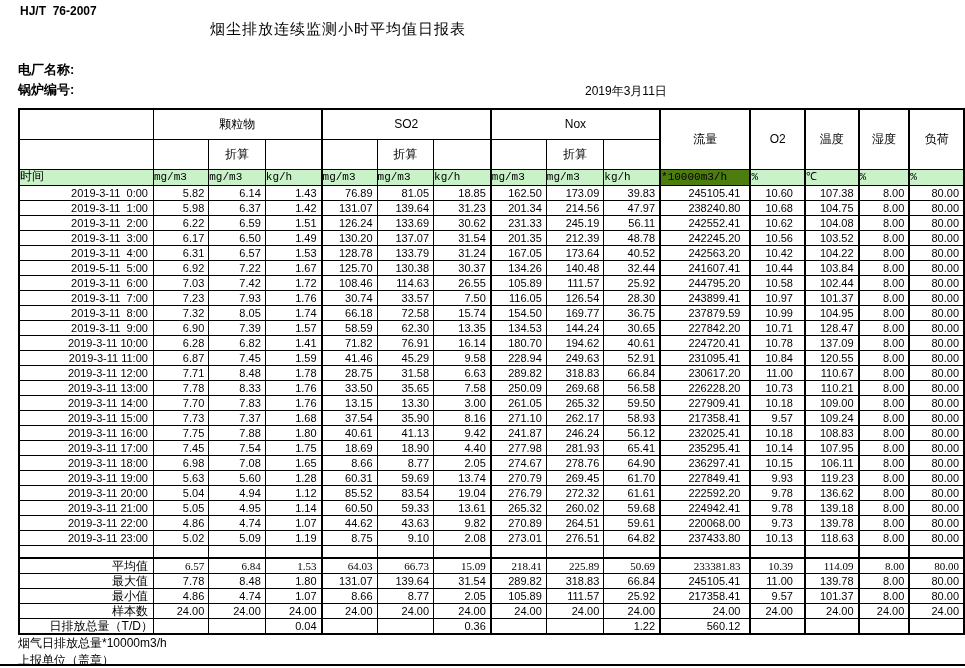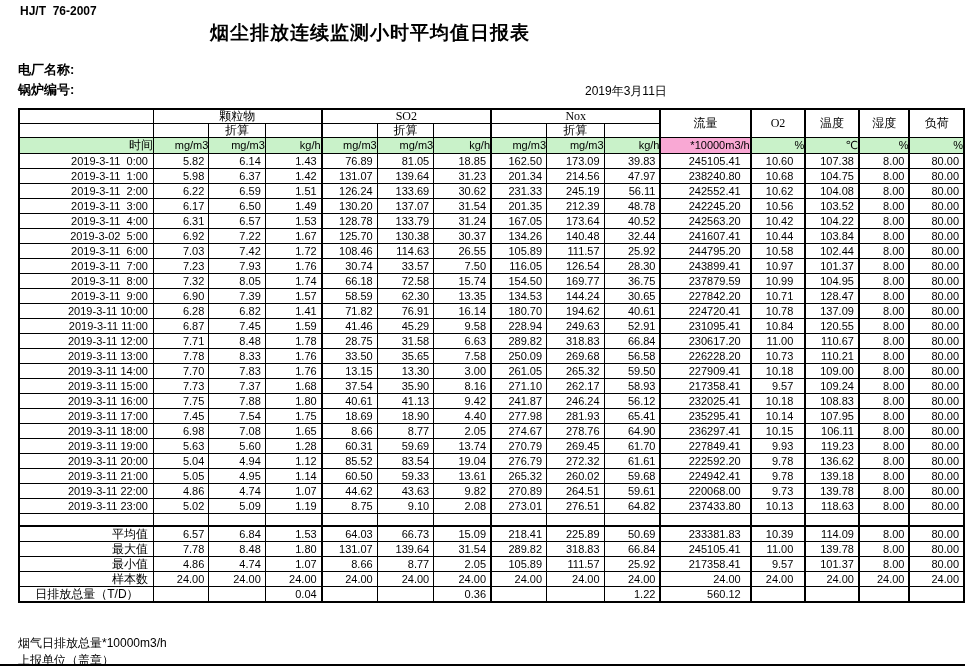--- a/index.html
+++ b/index.html
@@ -3,21 +3,21 @@
 <meta charset="utf-8">
 <style>
   html,body { margin:0; padding:0; }
   body {
     width:965px; height:668px; position:relative; background:#ffffff;
     font-family:"Liberation Sans","DejaVu Sans",sans-serif; color:#000;
     overflow:hidden;
   }
   .abs { position:absolute; white-space:pre; }
   #doc-code   { left:20px;  top:4px;  font-size:12px; font-weight:bold;text-align:center; }
-  #title      { left:210px; top:20px; font-size:19px; font-weight:bold; letter-spacing:1px; }
+  #title      { left:210px; top:20px; font-size:15px; font-weight:normal; letter-spacing:1px; }
   #plant-label{ left:18px;  top:61px; font-size:13px; font-weight:bold; }
   #boiler-label{left:18px;  top:81px; font-size:13px; font-weight:bold; }
   #report-date{ left:585px; top:83px; font-size:12px; }
   #footer-total { left:18px; top:635px; font-size:12px; }
   #report-unit  { left:18px; top:652px; font-size:12px; }
   #unit-label   { left:207px; top:680px; font-size:12px; }
   #bottom-line  { left:0; top:664px; width:965px; height:2px; background:#000; }
 
   table {
     position:absolute; left:18px; top:108px;
@@ -26,32 +26,32 @@
   }
   td {
     border:1px solid #000;
     font-size:11px; height:14px; line-height:13px;
     padding:0 4px 0 0; text-align:right;
     white-space:pre; overflow:hidden;
   }
   
   .c4, .c7, .c10, .c11, .c12, .c13, .c14 { border-left:2px solid #000; }
 
-  .h-row td   { text-align:center; padding:0; font-size:12px; height:12px;font-family:Liberation Serif, serif; }
-  .unit-row td{ text-align:right; padding:0; font-size:11px; height:15px; background:#c9f2c9; }
+  .h-row td   { text-align:center; padding:8px; font-size:12px; height:12px; }
+  .unit-row td{ text-align:left; padding:0; font-size:11px; height:15px; background:#c9f2c9;font-family:Liberation Mono, monospace; }
   .unit-row .c0 { font-size:12px; }
 
   .data-row .c0 { padding-right:5px;padding-left:48px; }
   .c10 { padding-right:9px; }
   .data-row .c11, .sum-row .c11 { padding-right:11px; }
 
   .sep td { height:11px; }
-  .thick-top td { border-top:2px solid #000; }
+  .thick-top td { border-top:2px solid #000;font-family:Liberation Serif, serif; }
   .sum-row .c0 { font-size:12px; padding-right:5px; }
-  .total-row .c0 { text-align:center; font-size:12px; padding:0 0 0 1px; }
+  .total-row .c0 { text-align:right; font-size:12px; padding:0 0 0 1px; }
 </style>
 </head>
 <body>
 
 <div class="abs" id="doc-code">HJ/T  76-2007</div>
 <div class="abs" id="title">烟尘排放连续监测小时平均值日报表</div>
 <div class="abs" id="plant-label">电厂名称:</div>
 <div class="abs" id="boiler-label">锅炉编号:</div>
 <div class="abs" id="report-date">2019年3月11日</div>
 
@@ -101,21 +101,21 @@
       <td class="c0" style="background: rgb(201, 242, 201);">时间</td>
       <td class="c1" style="background: rgb(201, 242, 201);">mg/m3</td>
       <td class="c2" style="background: rgb(201, 242, 201);">mg/m3</td>
       <td class="c3" style="background: rgb(201, 242, 201);">kg/h</td>
       <td class="c4" style="background: rgb(201, 242, 201);">mg/m3</td>
       <td class="c5" style="background: rgb(201, 242, 201);">mg/m3</td>
       <td class="c6" style="background: rgb(201, 242, 201);">kg/h</td>
       <td class="c7" style="background: rgb(201, 242, 201);">mg/m3</td>
       <td class="c8" style="background: rgb(201, 242, 201);">mg/m3</td>
       <td class="c9" style="background: rgb(201, 242, 201);">kg/h</td>
-      <td class="c10" style="background: #f9a8d4;">*10000m3/h</td>
+      <td class="c10" style="background: #4d7c0f;">*10000m3/h</td>
       <td class="c11" style="background: rgb(201, 242, 201);">%</td>
       <td class="c12" style="background: rgb(201, 242, 201);">℃</td>
       <td class="c13" style="background: rgb(201, 242, 201);">%</td>
       <td class="c14" style="background: rgb(201, 242, 201);">%</td>
     </tr>
   <tr class="data-row">
         <td class="c0">2019-3-11  0:00</td>
         <td class="c1">5.82</td>
         <td class="c2">6.14</td>
         <td class="c3">1.43</td>
@@ -193,21 +193,21 @@
         <td class="c7">167.05</td>
         <td class="c8">173.64</td>
         <td class="c9">40.52</td>
         <td class="c10">242563.20</td>
         <td class="c11">10.42</td>
         <td class="c12">104.22</td>
         <td class="c13">8.00</td>
         <td class="c14">80.00</td>
       </tr>
       <tr class="data-row">
-        <td class="c0">2019-3-02  5:00</td>
+        <td class="c0">2019-5-11  5:00</td>
         <td class="c1">6.92</td>
         <td class="c2">7.22</td>
         <td class="c3">1.67</td>
         <td class="c4">125.70</td>
         <td class="c5">130.38</td>
         <td class="c6">30.37</td>
         <td class="c7">134.26</td>
         <td class="c8">140.48</td>
         <td class="c9">32.44</td>
         <td class="c10">241607.41</td>

